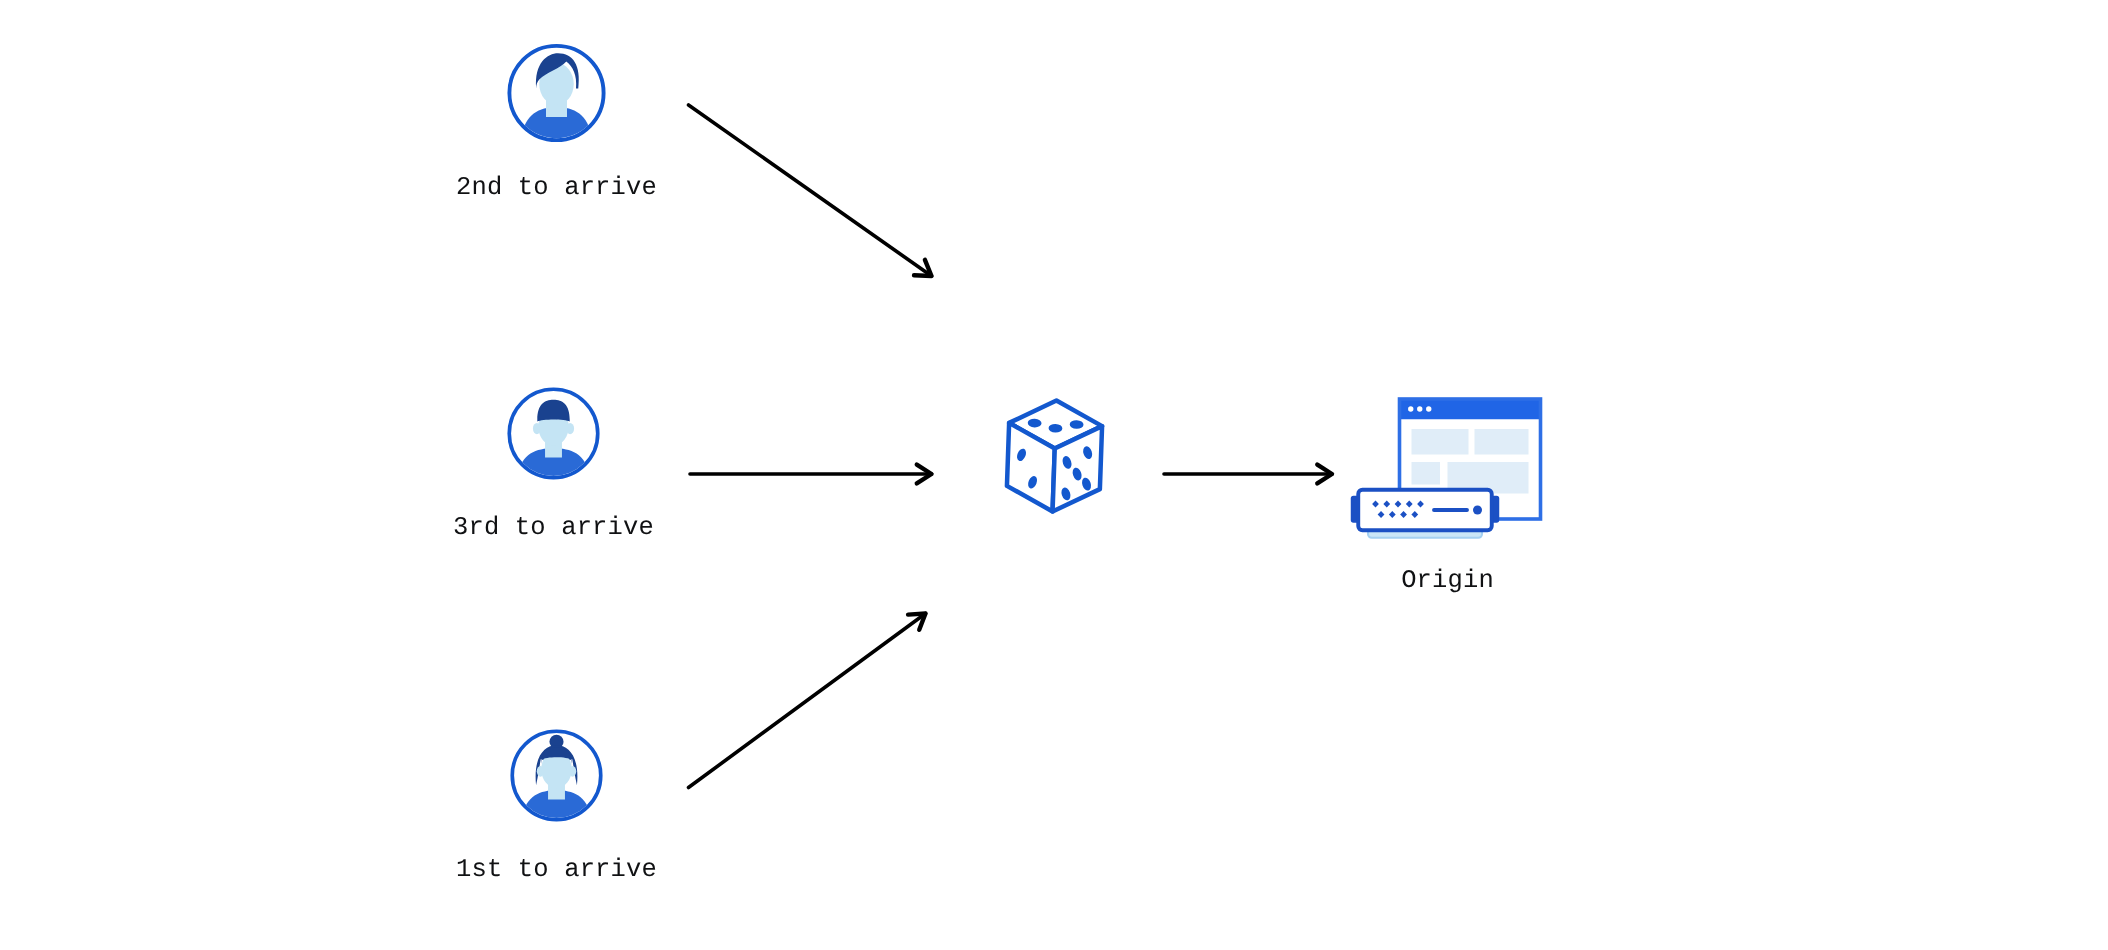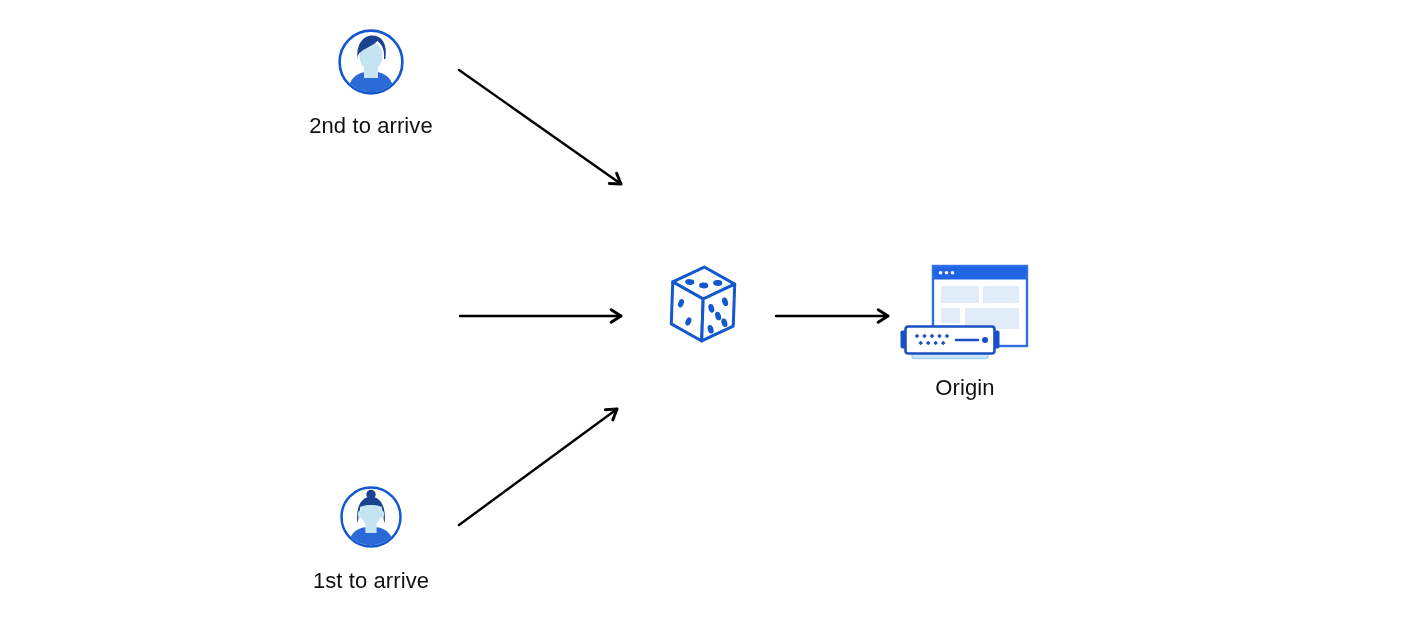--- a/index.html
+++ b/index.html
@@ -16,25 +16,26 @@
     overflow: hidden;
   }
   .node {
     position: absolute;
     width: 170px;
     display: flex;
     flex-direction: column;
     align-items: center;
   }
   .node-label {
-    font-size: 22px;
+    font-size: 17px;
     line-height: 22px;
     color: #101113;
     letter-spacing: 0.1px;
     white-space: nowrap;
+    font-family: Liberation Mono, monospace;
   }
   .icon-wrap { line-height: 0; }
   .edges-layer {
     position: absolute;
     left: 0; top: 0;
     width: 1405px;
     height: 633px;
     pointer-events: none;
   }
 </style>
@@ -68,20 +69,41 @@
           <path d="M9 66 C11 47 21 42.5 33 42.5 C45 42.5 55 47 57 66 Z" fill="#2A6AD6"></path>
           <path d="M26 36 L40 36 L40 49 L26 49 Z" fill="#C4E4F4"></path>
           <ellipse cx="33" cy="27" rx="11.5" ry="14" fill="#C4E4F4"></ellipse>
           <path d="M19.5 30 C18 13 27 6.5 34 6.5 C44 6.5 49.5 14.5 47.5 30 L46 30 C46.8 21 44 15.5 39.5 12 C35.5 16.5 26 19.5 21.5 24 C20 25.7 19.5 27.5 19.5 30 Z" fill="#1A428F"></path>
         </g>
       </svg>
     </span>
     <div class="node-label" style="margin-top:20px;">2nd to arrive</div>
   </div>
 
+  <div class="node" style="left:284px; top:258px;">
+    <span class="icon-wrap">
+      <svg width="62" height="62" viewBox="0 0 66 66">
+        <defs>
+            <clipPath id="c2">
+              <circle cx="33" cy="33" r="30.2"></circle>
+            </clipPath>
+          </defs>
+        <circle cx="33" cy="33" r="31.4" fill="#ffffff" stroke="#1358CE" stroke-width="2.6"></circle>
+        <g clip-path="url(#c2)">
+          <path d="M7 66 C9 47.5 20 43.5 33 43.5 C46 43.5 57 47.5 59 66 Z" fill="#2A6AD6"></path>
+          <path d="M27 36 L39 36 L39 50 L27 50 Z" fill="#C4E4F4"></path>
+          <ellipse cx="21.2" cy="29.5" rx="2.8" ry="4" fill="#C4E4F4"></ellipse>
+          <ellipse cx="44.8" cy="29.5" rx="2.8" ry="4" fill="#C4E4F4"></ellipse>
+          <ellipse cx="33" cy="28" rx="10.8" ry="13.5" fill="#C4E4F4"></ellipse>
+          <path d="M21.5 23 C21.5 12.5 26.5 9 33 9 C39.5 9 44.5 12.5 44.5 23 L44.5 24.5 C41 22.5 25 22.5 21.5 24.5 Z" fill="#1A428F"></path>
+        </g>
+      </svg>
+    </span>
+    <div class="node-label" style="margin-top:22px;">3rd to arrive</div>
+  </div>
 
   <div class="node" style="left:286px; top:486px;">
     <span class="icon-wrap">
       <svg width="62" height="62" viewBox="0 0 66 66">
         <defs>
             <clipPath id="c3">
               <circle cx="33" cy="33" r="30.2"></circle>
             </clipPath>
           </defs>
         <circle cx="33" cy="33" r="31.4" fill="#ffffff" stroke="#1358CE" stroke-width="2.6"></circle>

